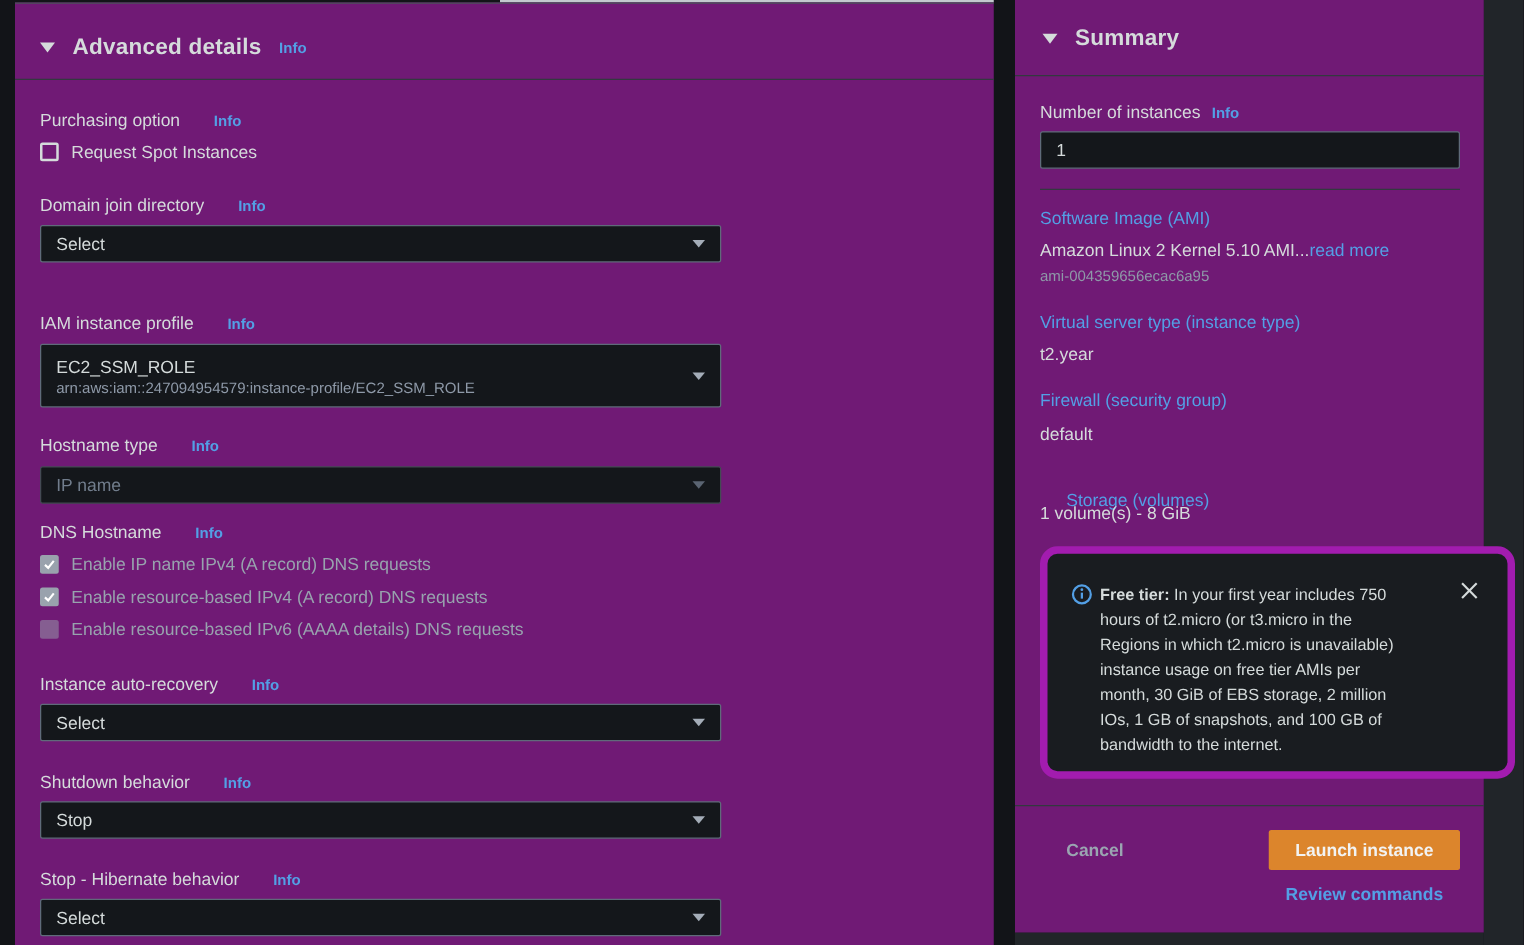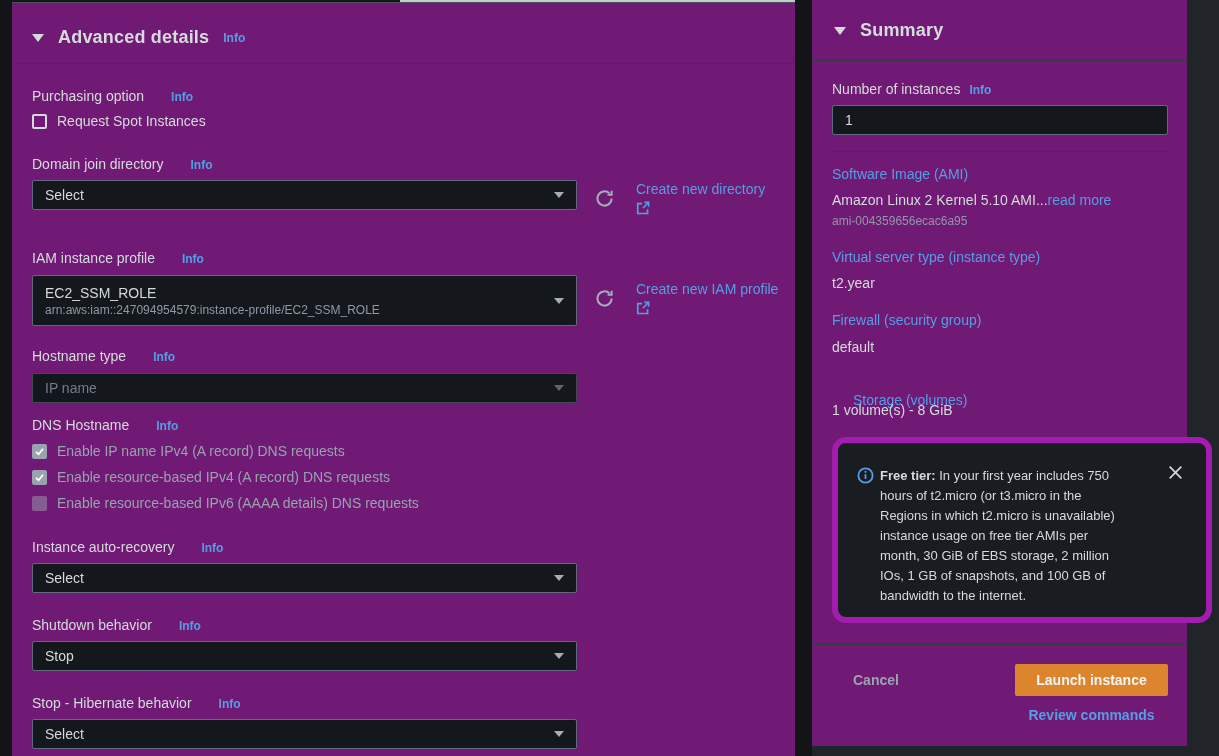--- a/index.html
+++ b/index.html
@@ -93,65 +93,29 @@
     </div>
 
     <div class="field-label" style="left:20px; top:153px;">
       <span>Domain join directory</span>
       <span class="info-link">Info</span>
     </div>
     <div class="select" style="top:177px;">
       <span>Select</span>
       <span class="caret"></span>
     </div>
-    <div class="side-action" style="left:583px; top:178px;">
-      <span class="refresh-btn">
-        <svg width="19" height="19" viewBox="0 0 16 16" fill="none" stroke="#a4adb8" stroke-width="1.7">
-          <path d="M14 8a6 6 0 1 1-1.8-4.3"></path>
-            <path d="M14 1.4v3.4h-3.4"></path>
-        </svg>
-      </span>
-      <span class="create-link">
-        <span class="lnk">Create new directory</span>
-        <span>
-          <svg width="14" height="14" viewBox="0 0 16 16" fill="none" stroke="#539fe5" stroke-width="1.9">
-            <path d="M13.2 9.3v5H2V3h5"></path>
-              <path d="M9.5 1.6h4.9v4.9"></path>
-              <path d="M14 2L8 8"></path>
-          </svg>
-        </span>
-      </span>
-    </div>
 
     <div class="field-label" style="left:20px; top:247px;">
       <span>IAM instance profile</span>
       <span class="info-link">Info</span>
     </div>
     <div class="select tall" style="top:272px;">
       <span>EC2_SSM_ROLE</span>
       <span class="secondary">arn:aws:iam::247094954579:instance-profile/EC2_SSM_ROLE</span>
       <span class="caret"></span>
-    </div>
-    <div class="side-action" style="left:583px; top:278px;">
-      <span class="refresh-btn">
-        <svg width="19" height="19" viewBox="0 0 16 16" fill="none" stroke="#a4adb8" stroke-width="1.7">
-          <path d="M14 8a6 6 0 1 1-1.8-4.3"></path>
-            <path d="M14 1.4v3.4h-3.4"></path>
-        </svg>
-      </span>
-      <span class="create-link">
-        <span class="lnk">Create new IAM profile</span>
-        <span>
-          <svg width="14" height="14" viewBox="0 0 16 16" fill="none" stroke="#539fe5" stroke-width="1.9">
-            <path d="M13.2 9.3v5H2V3h5"></path>
-              <path d="M9.5 1.6h4.9v4.9"></path>
-              <path d="M14 2L8 8"></path>
-          </svg>
-        </span>
-      </span>
     </div>
 
     <div class="field-label" style="left:20px; top:345px;">
       <span>Hostname type</span>
       <span class="info-link">Info</span>
     </div>
     <div class="select disabled" style="top:370px;">
       <span>IP name</span>
       <span class="caret"></span>
     </div>

